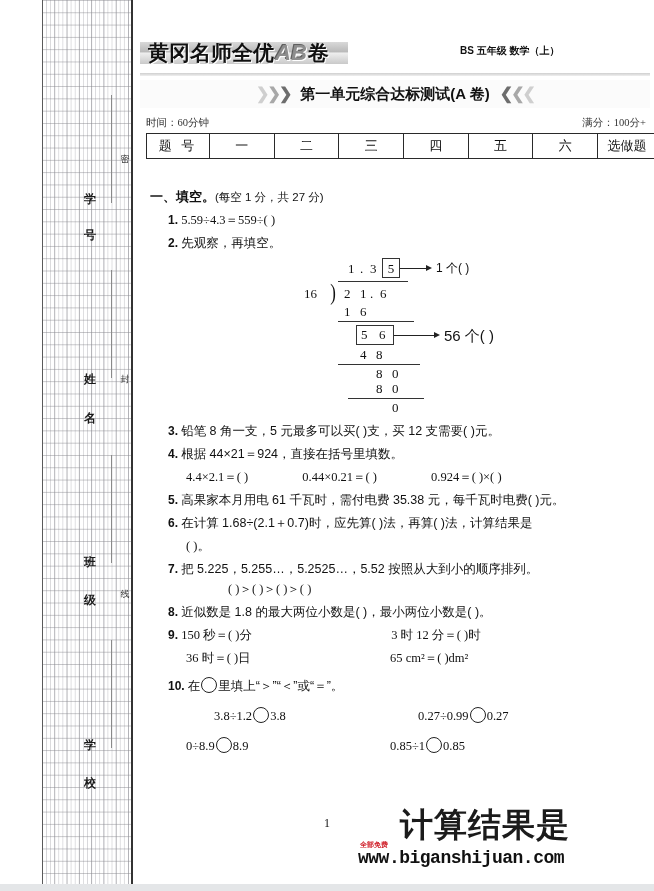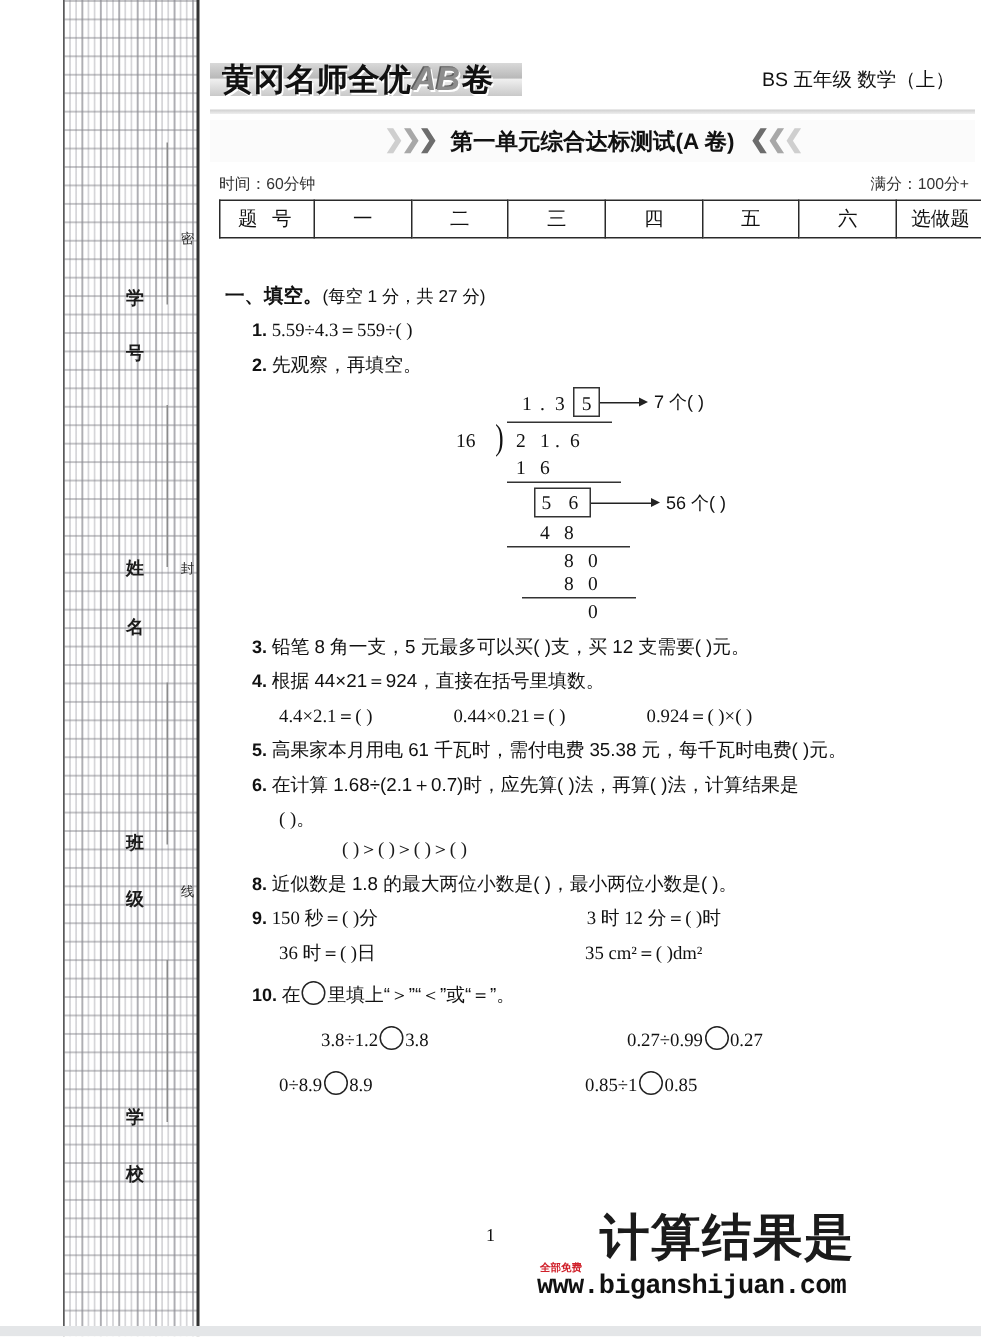--- a/index.html
+++ b/index.html
@@ -119,25 +119,24 @@
     font-style: italic;
     color: #8d8d8d;
     text-shadow: 1px 1px 0 #ffffff, -1px -1px 0 #5e5e5e;
     padding: 0 1px;
   }
   .subject-line {
     position: absolute;
     left: 460px;
     top: 44px;
     font-family: "Liberation Sans", sans-serif;
-    font-size: 13px;
-    font-weight: normal;
-    color: #111;
-    white-space: nowrap;
-    margin-left: 48px;
+    font-size: 10px;
+    font-weight: bold;
+    color: #111;
+    white-space: nowrap;
   }
   .hdr-rule {
     position: absolute;
     left: 140px;
     top: 73px;
     width: 510px;
     height: 3px;
     background: linear-gradient(to bottom, #cfcfcf, #efefef);
   }
 
@@ -175,21 +174,21 @@
 
   
   .meta-row {
     position: absolute;
     left: 146px;
     top: 116px;
     width: 500px;
     display: flex;
     justify-content: space-between;
     font-size: 10.5px;
-    font-family: Liberation Sans, sans-serif;
+    font-family: Liberation Serif, serif;
     color: #333;
   }
 
   
   .score-table {
     position: absolute;
     left: 146px;
     top: 133px;
     width: 584px;
     border-collapse: collapse;
@@ -425,21 +424,21 @@
     </div>
 
     <div class="division">
       <div class="d" style="left:52px; top:2px;">1</div>
       <div class="d" style="left:64px; top:2px;">.</div>
       <div class="d" style="left:74px; top:2px;">3</div>
       <div class="boxed" style="left:86px; top:-1px; width:18px; height:20px; line-height:19px;">5</div>
 
       <div class="arrowline" style="left:104px; top:9px; width:26px;"></div>
       <div class="arrowhead" style="left:130px; top:6px;"></div>
-      <div class="d" style="left:140px; top:1px; font-family:'Liberation Sans',sans-serif; font-size:12px;">7 个(        )</div>
+      <div class="d" style="left:140px; top:1px; font-family:'Liberation Sans',sans-serif; font-size:12px;">1 个(        )</div>
 
       <div class="hline" style="left:42px; top:22px; width:70px;"></div>
 
       <div class="d" style="left:8px; top:27px;">16</div>
       <div class="divsign" style="left:33px; top:21px;">)</div>
 
       <div class="d" style="left:48px; top:27px;">2</div>
       <div class="d" style="left:64px; top:27px;">1</div>
       <div class="d" style="left:74px; top:27px;">.</div>
       <div class="d" style="left:84px; top:27px;">6</div>
@@ -448,21 +447,21 @@
       <div class="d" style="left:64px; top:45px;">6</div>
       <div class="hline" style="left:42px; top:62px; width:76px;"></div>
 
       <div class="boxed" style="left:60px; top:66px; width:38px; height:20px;">
         <span style="position:absolute; left:4px; top:1px;">5</span>
         <span style="position:absolute; left:22px; top:1px;">6</span>
       </div>
 
       <div class="arrowline" style="left:98px; top:76px; width:40px;"></div>
       <div class="arrowhead" style="left:138px; top:73px;"></div>
-      <div class="d" style="left:148px; top:68px; font-family:'Liberation Sans',sans-serif; font-size:12px;">56 个(        )</div>
+      <div class="d" style="left:148px; top:68px; font-family:'Liberation Sans',sans-serif; font-size:15px;">56 个(        )</div>
 
       <div class="d" style="left:64px; top:88px;">4</div>
       <div class="d" style="left:80px; top:88px;">8</div>
       <div class="hline" style="left:42px; top:105px; width:82px;"></div>
 
       <div class="d" style="left:80px; top:107px;">8</div>
       <div class="d" style="left:96px; top:107px;">0</div>
 
       <div class="d" style="left:80px; top:122px;">8</div>
       <div class="d" style="left:96px; top:122px;">0</div>
@@ -488,33 +487,37 @@
       <span class="num">5.</span>
       <span class="cn">高果家本月用电 61 千瓦时，需付电费 35.38 元，每千瓦时电费(        )元。</span>
     </div>
 
     <div class="q indent">
       <span class="num">6.</span>
       <span class="cn">在计算 1.68÷(2.1＋0.7)时，应先算(        )法，再算(        )法，计算结果是</span>
     </div>
     <div class="q" style="margin-left:40px;">(        )。</div>
 
+    <div class="q indent">
+      <span class="num">7.</span>
+      <span class="cn">把 5.225，5.255…，5.2525…，5.52 按照从大到小的顺序排列。</span>
+    </div>
     <div class="ordering">(                )＞(                )＞(                )＞(                )</div>
 
     <div class="q indent">
       <span class="num">8.</span>
       <span class="cn">近似数是 1.8 的最大两位小数是(        )，最小两位小数是(        )。</span>
     </div>
 
     <div class="q indent">
       <span class="num">9.</span>
       <span style="display:inline-block; width:210px;">150 秒＝(        )分</span><span>3 时 12 分＝(        )时</span>
     </div>
     <div class="q" style="margin-left:40px;">
-      <span style="display:inline-block; width:204px;">36 时＝(        )日</span><span>35 cm²＝(        )dm²</span>
+      <span style="display:inline-block; width:204px;">36 时＝(        )日</span><span>65 cm²＝(        )dm²</span>
     </div>
 
     <div class="q indent" style="margin-top:8px;">
       <span class="num">10.</span>
       <span class="cn">在</span><span class="circle"></span><span class="cn">里填上“＞”“＜”或“＝”。</span>
     </div>
 
     <div class="q" style="margin-left:40px; margin-top:10px;">
       <span style="display:inline-block; width:204px;margin-left:28px;"><span>3.8÷1.2</span><span class="circle"></span><span>3.8</span></span><span><span>0.27÷0.99</span><span class="circle"></span><span>0.27</span></span>
     </div>

